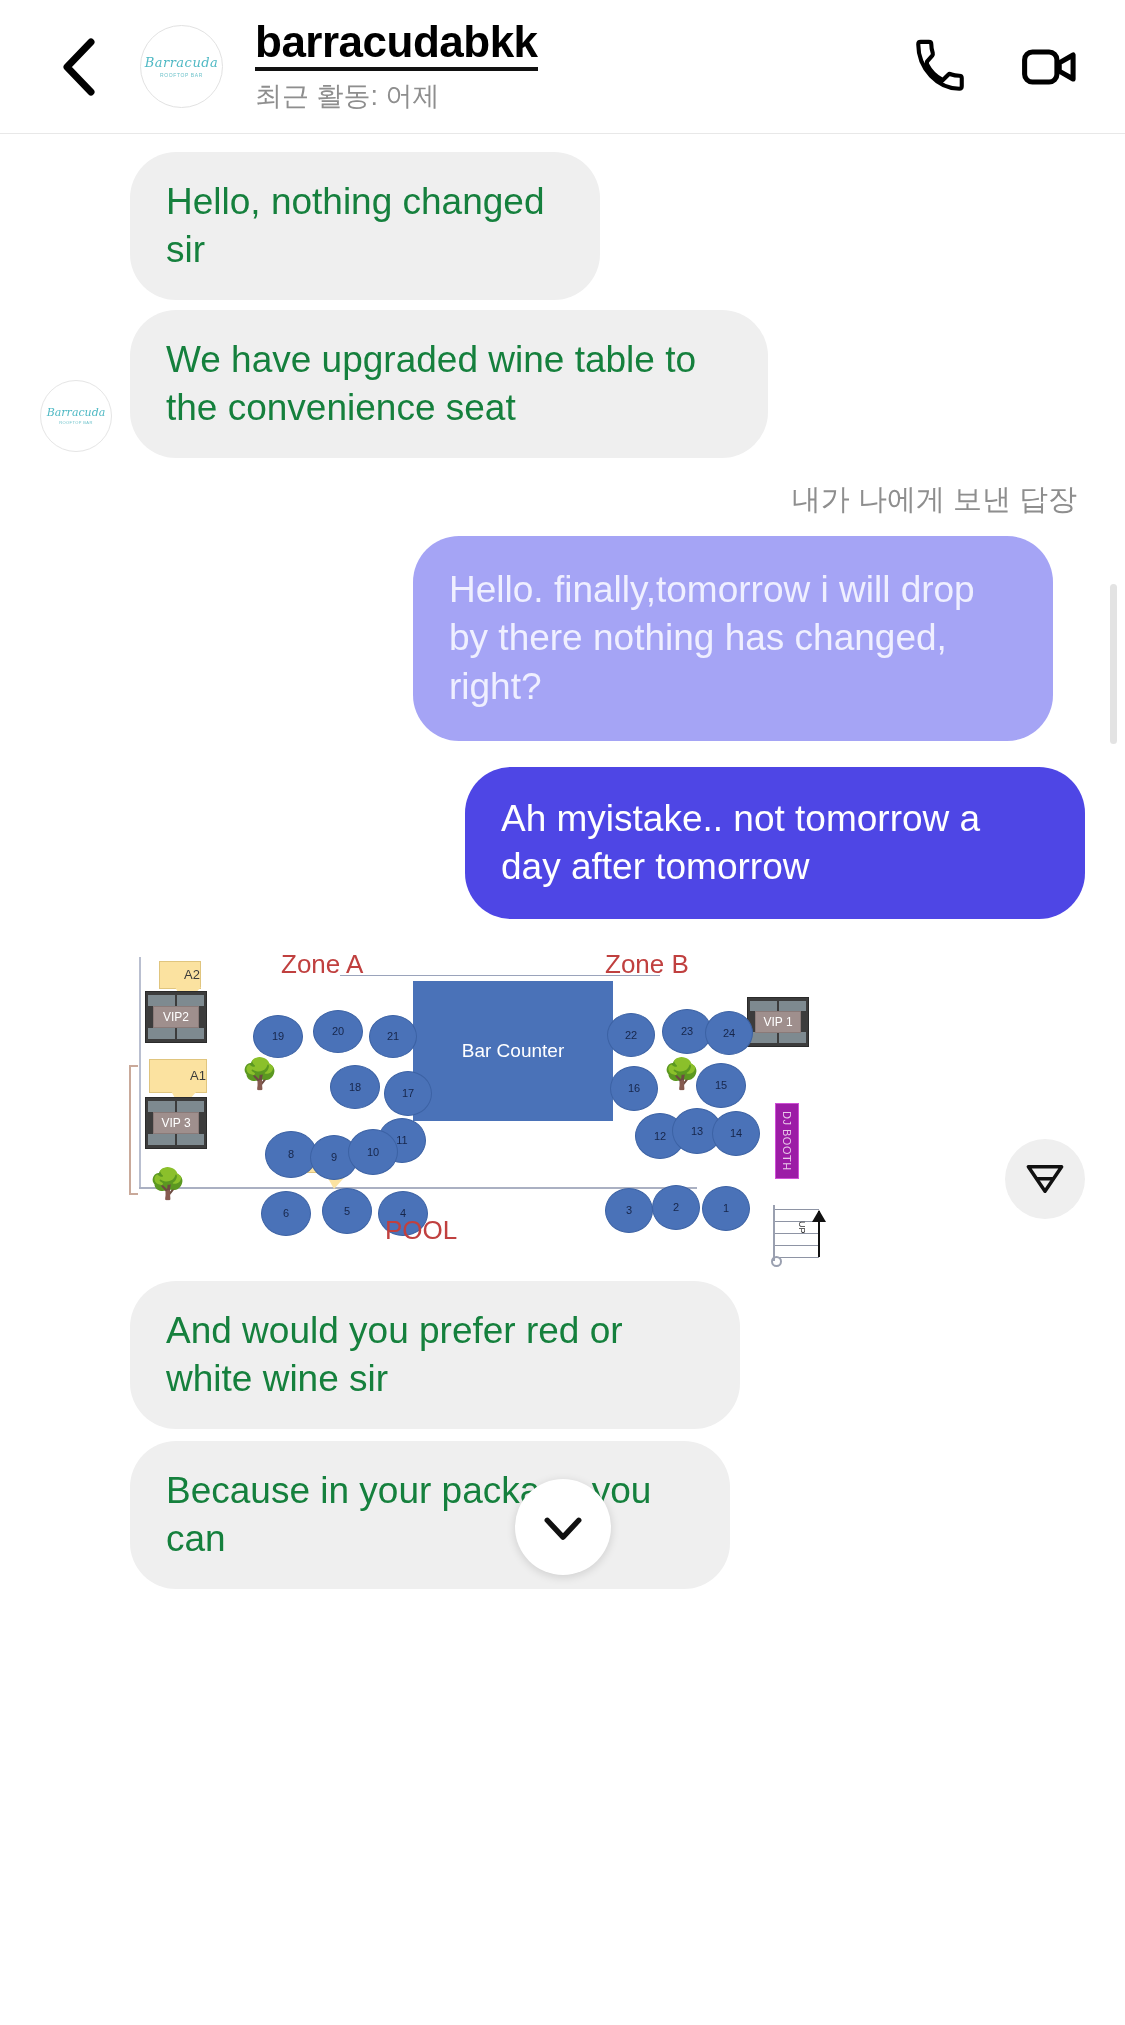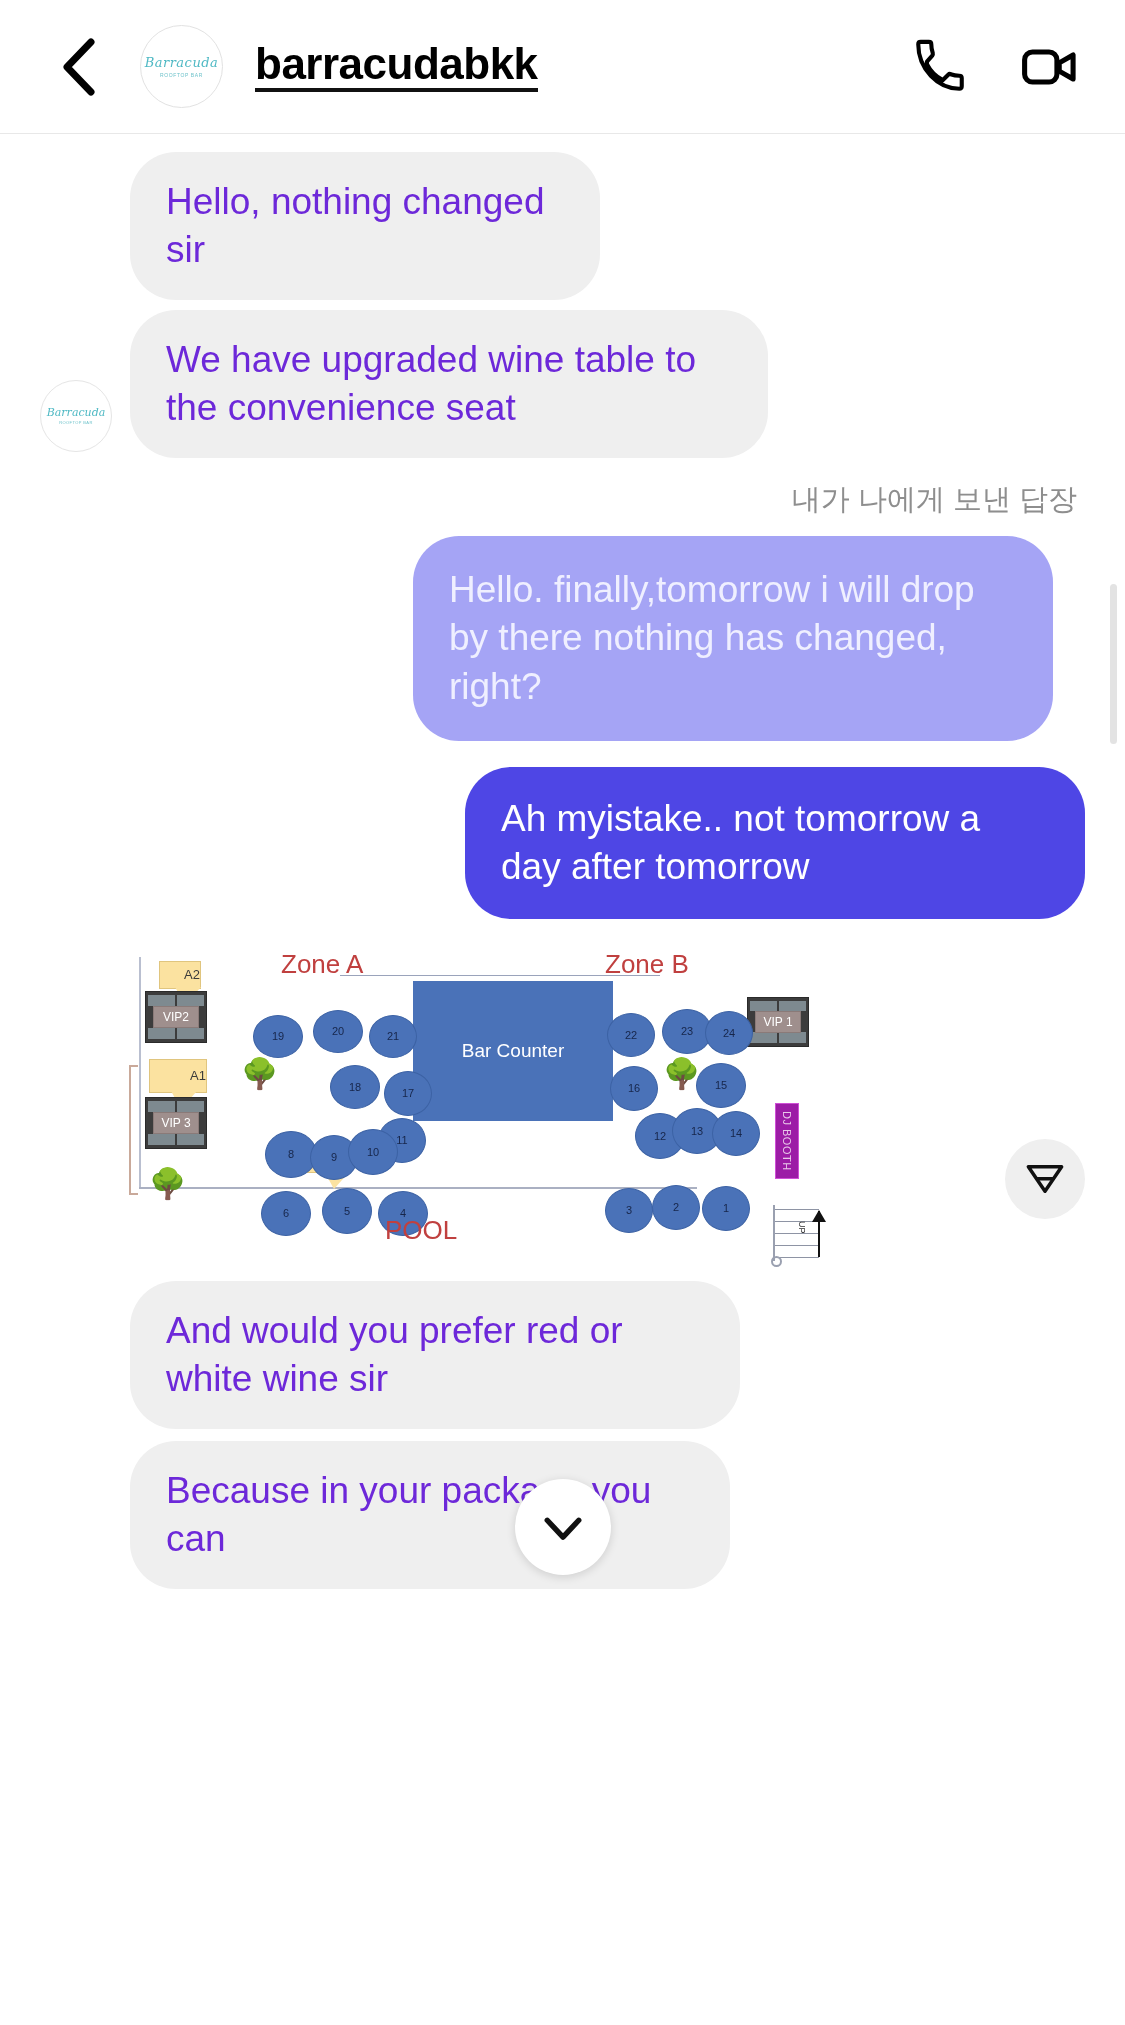--- a/index.html
+++ b/index.html
@@ -74,21 +74,21 @@
   .row.right { justify-content: flex-end; }
 
   .bubble {
     border-radius: 46px;
     padding: 26px 36px;
     font-size: 37px;
     line-height: 1.30;
     max-width: 780px;
     word-wrap: break-word;
   }
-  .bubble.incoming { background: #efefef; color: #6d28d9; }
+  .bubble.incoming { background: #efefef; color: #15803d; }
   .bubble.outgoing { background: #4e46e5; color: #fff; }
   .bubble.quoted   { background: #a5a4f5; color: #efefff; }
 
   .msg-group { display: flex; align-items: flex-end; width: 100%; }
   .thumb-slot { width: 90px; flex: 0 0 90px; }
   .thumb {
     width: 72px; height: 72px; border-radius: 50%;
     border: 1.4px solid #e5e5e5; background:#fff;
     display:flex; flex-direction:column; align-items:center; justify-content:center;
     margin-bottom: 6px;
@@ -244,20 +244,21 @@
 
     <div class="avatar-wrap">
       <div class="avatar">
         <div class="brand">Barracuda</div>
         <div class="brand-sub">ROOFTOP BAR</div>
       </div>
     </div>
 
     <div class="title-block">
       <div class="username">barracudabkk</div>
+      <div class="activity">최근 활동: 어제</div>
     </div>
 
     <div class="header-actions">
       <div class="icon-btn">
         <svg width="58" height="58" viewBox="0 0 24 24" aria-hidden="true">
           <path d="M6.6 10.8c1.4 2.8 3.8 5.2 6.6 6.6l2.2-2.2c.3-.3.7-.4 1-.2 1.2.4 2.4.6 3.6.6.6 0 1 .4 1 1V20c0 .6-.4 1-1 1C11.2 21 3 12.8 3 2.6c0-.6.4-1 1-1h3.4c.6 0 1 .4 1 1 0 1.3.2 2.5.6 3.6.1.4 0 .8-.2 1.1l-2.2 2.5z" fill="none" stroke="#000" stroke-width="1.7" stroke-linejoin="round"></path>
         </svg>
       </div>
       <div class="icon-btn">
         <svg width="60" height="60" viewBox="0 0 26 24" aria-hidden="true">

